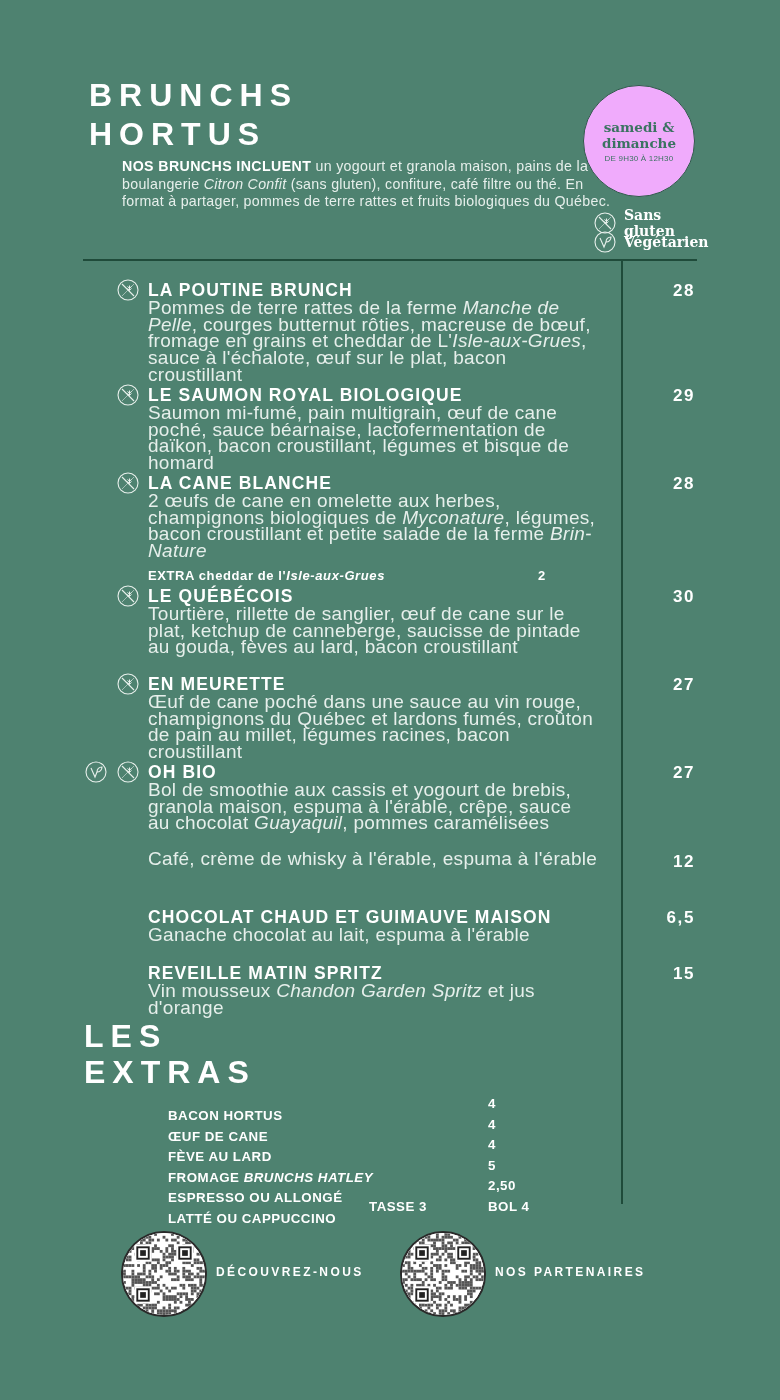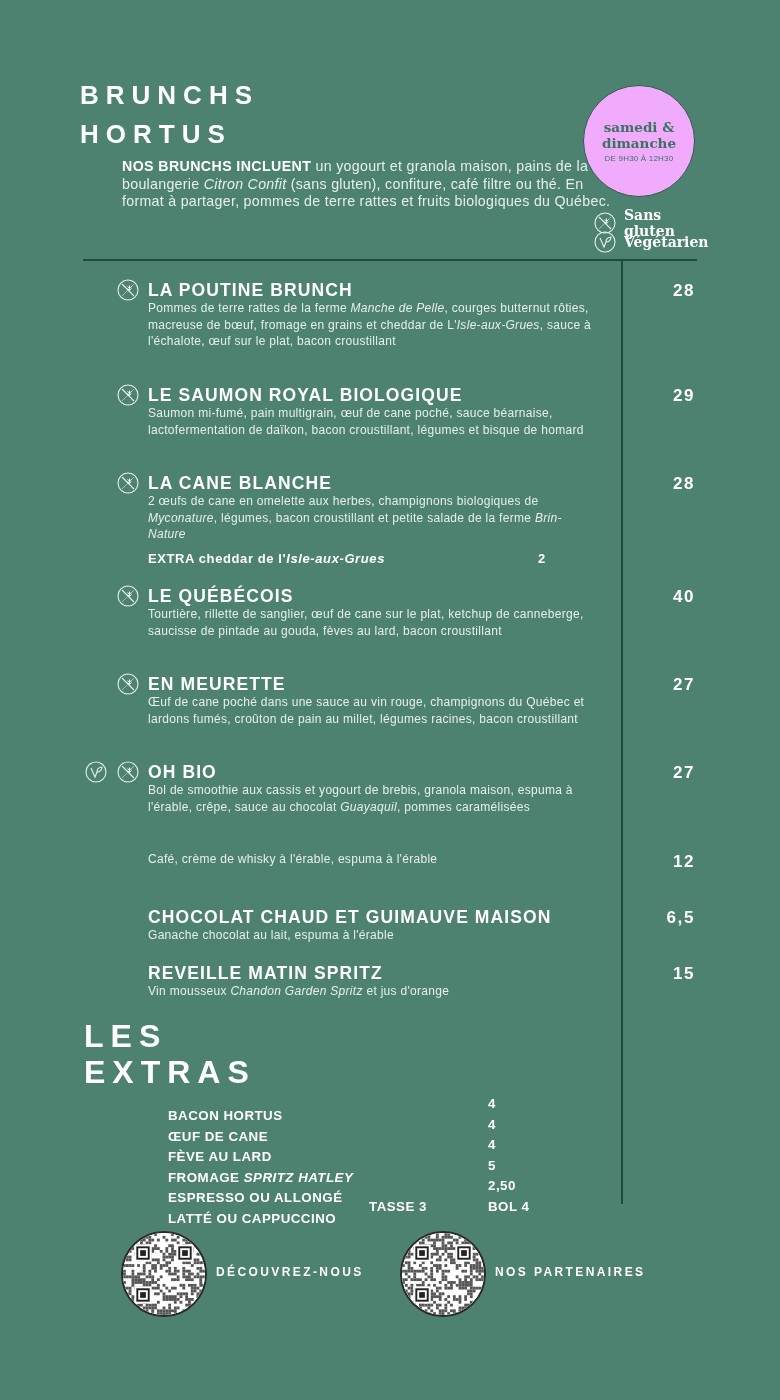--- a/index.html
+++ b/index.html
@@ -1,40 +1,40 @@
 <!DOCTYPE html>
 <html><head>
 <meta charset="utf-8">
 <style>
   * { box-sizing: border-box; margin: 0; padding: 0; }
   html, body { width: 780px; height: 1400px; background: #4e8270; overflow: hidden; }
   body { position: relative; font-family: "Liberation Sans", sans-serif; color: #ffffff; }
 
-  .title { position: absolute; left: 80px; top: 76px; font-weight: bold; font-size: 26px; letter-spacing: 7px; line-height: 39px; color: #fff; }
+  .title { position: absolute; left: 89px; top: 76px; font-weight: bold; font-size: 32px; letter-spacing: 7px; line-height: 39px; color: #fff; }
   .intro { position: absolute; left: 84px; top: 158px; width: 490px; font-size: 14.2px; line-height: 17.5px; color: #e6efeb; letter-spacing: 0.3px; margin-left: 38px; }
   .intro b { color: #fff; font-weight: bold; letter-spacing: 0.4px; }
   .intro i { font-style: italic; }
 
   .badge { position: absolute; left: 583px; top: 85px; width: 112px; height: 112px; border-radius: 50%; background: #f0abfc; border: 1px solid #2f5b4b; text-align: center; color: #3b7361; }
   .badge .days { margin-top: 33px; font-family: "DejaVu Serif", serif; font-weight: bold; font-size: 13.5px; line-height: 16px; }
   .badge .hours { margin-top: 3px; font-size: 8px; letter-spacing: 0.2px; }
 
   .legend { position: absolute; left: 594px; width: 110px; display: flex; align-items: center; gap: 8px; font-family: "DejaVu Serif", serif; font-weight: bold; font-size: 14px; color: #fff; }
   .legend.gf { top: 207px; }
   .legend.veg { top: 231px; }
 
   .icon { display: inline-block; width: 22px; height: 22px; }
   .icon svg { width: 22px; height: 22px; display: block; }
 
   .hr { position: absolute; left: 83px; top: 259px; width: 614px; height: 2px; background: #1f4b3a; }
   .vr { position: absolute; left: 621px; top: 260px; width: 2px; height: 944px; background: #1f4b3a; }
 
   .item { position: absolute; left: 148px; width: 450px; }
   .item .name { font-weight: bold; font-size: 17.5px; letter-spacing: 1.1px; line-height: 20px; color: #fff; }
-  .item .desc { font-size: 12px; line-height: 16.7px; color: #e6efeb; letter-spacing: 0.3px; }
+  .item .desc { font-size: 19px; line-height: 16.7px; color: #e6efeb; letter-spacing: 0.3px; }
   .item .desc i { font-style: italic; }
   .item .extra { margin-top: 8px; font-weight: bold; font-size: 13px; letter-spacing: 0.6px; color: #fff; position: relative; width: 400px; }
   .item .extra i { font-style: italic; }
   .item .extra .xprice { position: absolute; left: 390px; top: 0; }
 
   .item-icons { position: absolute; display: flex; gap: 10px; }
   .price { position: absolute; right: 85px; width: 60px; text-align: right; font-weight: bold; font-size: 17px; letter-spacing: 1.6px; color: #fff; }
 
   .extras-title { position: absolute; left: 84px; top: 1018px; font-weight: bold; font-size: 32px; letter-spacing: 7px; line-height: 36px; color: #fff; }
   .extras { position: absolute; left: 156px; top: 1096px; width: 420px; }
@@ -149,21 +149,21 @@
     <div class="item-icons" style="left: 117px; top: 585px;">
       <span class="icon">
         <svg viewBox="0 0 22 22">
           <circle cx="11" cy="11" r="10" fill="none" stroke="#e8f0ec" stroke-width="1.1"></circle>
           <line x1="5" y1="5" x2="17" y2="17" stroke="#e8f0ec" stroke-width="1.1"></line>
           <line x1="17" y1="5" x2="5" y2="17" stroke="#e8f0ec" stroke-width="0.9" opacity="0.6"></line>
           <path d="M12.5 6.5 L12.5 11.5 M10.5 7.5 L12.5 9.2 L14.5 7.5 M10.5 9.5 L12.5 11.2 L14.5 9.5" stroke="#e8f0ec" stroke-width="1" fill="none"></path>
         </svg>
       </span>
     </div>
-    <div class="price" style="top: 587px;">40</div>
+    <div class="price" style="top: 587px;">30</div>
     <div class="item" style="top: 674px;">
       <div class="name">EN MEURETTE</div>
       <div class="desc"><span>Œuf de cane poché dans une sauce au vin rouge, champignons du Québec et lardons fumés, croûton de pain au millet, légumes racines, bacon croustillant</span></div>
     </div>
     <div class="item-icons" style="left: 117px; top: 673px;">
       <span class="icon">
         <svg viewBox="0 0 22 22">
           <circle cx="11" cy="11" r="10" fill="none" stroke="#e8f0ec" stroke-width="1.1"></circle>
           <line x1="5" y1="5" x2="17" y2="17" stroke="#e8f0ec" stroke-width="1.1"></line>
           <line x1="17" y1="5" x2="5" y2="17" stroke="#e8f0ec" stroke-width="0.9" opacity="0.6"></line>
@@ -221,21 +221,21 @@
     </div>
     <div class="row">
       <span class="lbl">ŒUF DE CANE</span>
       <span class="val">4</span>
     </div>
     <div class="row">
       <span class="lbl">FÈVE AU LARD</span>
       <span class="val">4</span>
     </div>
     <div class="row">
-      <span class="lbl">FROMAGE <i>SPRITZ HATLEY</i></span>
+      <span class="lbl">FROMAGE <i>BRUNCHS HATLEY</i></span>
       <span class="val">5</span>
     </div>
     <div class="row">
       <span class="lbl">ESPRESSO OU ALLONGÉ</span>
       <span class="val">2,50</span>
     </div>
     <div class="row">
       <span class="lbl">LATTÉ OU CAPPUCCINO</span>
       <span class="mid">TASSE 3</span>
       <span class="val">BOL 4</span>

